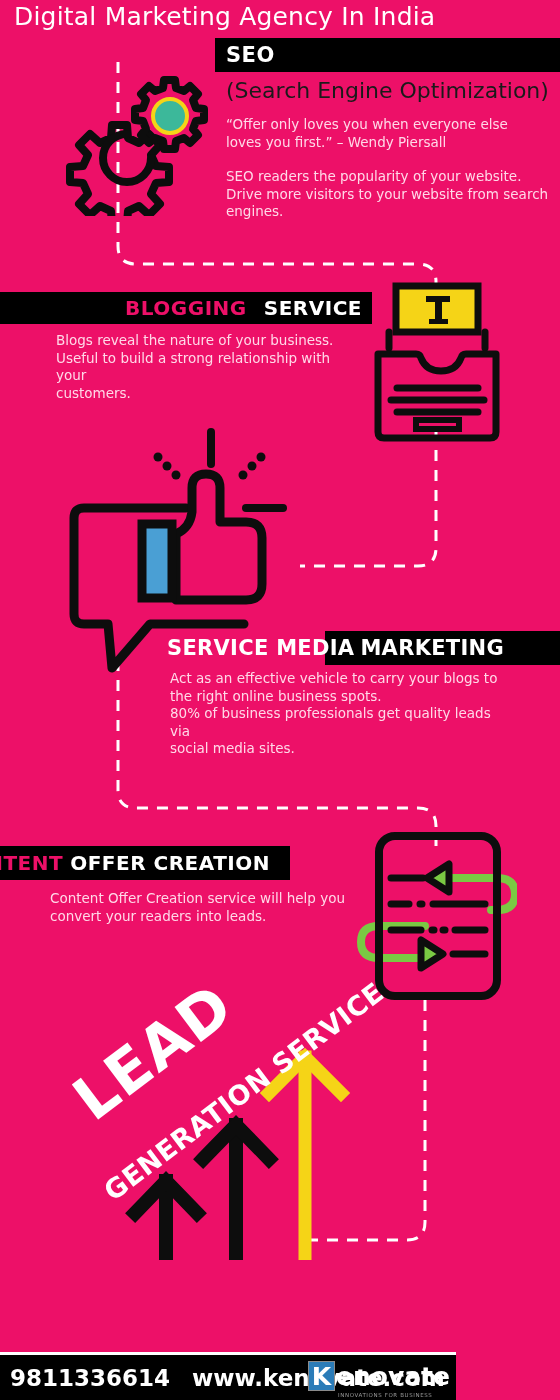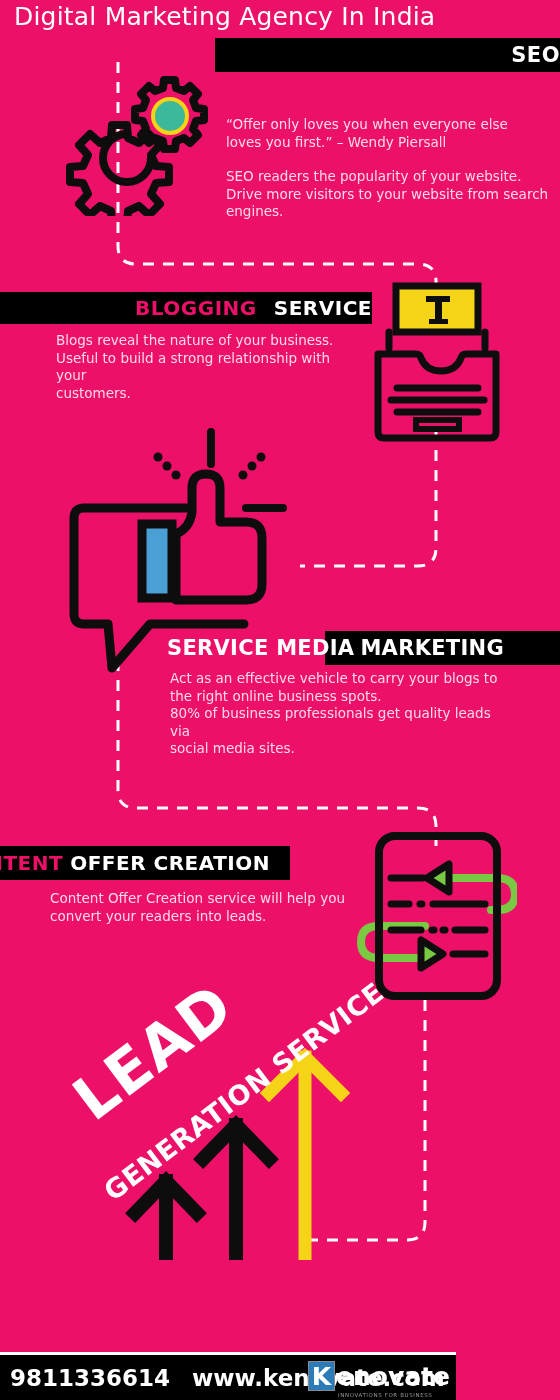--- a/index.html
+++ b/index.html
@@ -43,33 +43,33 @@
   .body-copy {
     position: absolute;
     color: #ffd9e8;
     font-size: 13.5px;
     line-height: 17.5px;
     font-family: "DejaVu Sans", sans-serif;
     white-space: pre-line;
   }
 
   
-  #seo-bar { left: 215px; top: 38px; width: 345px; height: 34px; padding-left: 11px; justify-content: flex-end; }
+  #seo-bar { left: 215px; top: 38px; width: 345px; height: 34px; padding-left: 11px; }
   #seo-bar .bar-title { color:#ffffff; font-size: 21px; }
   #seo-subtitle {
     position: absolute; left: 226px; top: 78px;
     font-size: 22px; color: #1a1a1a;
     font-family: "DejaVu Sans", sans-serif;
     white-space: nowrap;
   }
   #seo-quote { left: 226px; top: 116px; width: 330px; }
   #seo-desc  { left: 226px; top: 168px; width: 330px; }
 
   
-  #blog-bar { left: 0px; top: 292px; width: 372px; height: 32px; justify-content: flex-end; }
+  #blog-bar { left: 0px; top: 292px; width: 372px; height: 32px; justify-content: flex-end; padding-right: 10px; }
   #blog-bar .t1 { color:#ed1068; font-size: 20px; }
   #blog-bar .t2 { color:#ffffff; font-size: 20px; margin-left: 17px; }
   #blog-desc { left: 56px; top: 332px; width: 305px; }
 
   
   #sm-bar { left: 325px; top: 631px; width: 235px; height: 34px; }
   #sm-head {
     position: absolute; left: 167px; top: 636px;
     font-family: "DejaVu Sans", sans-serif; font-weight: 700;
     font-size: 21px; white-space: nowrap; letter-spacing: 0.3px;
@@ -147,20 +147,21 @@
       <path d="M118,660 L118,790 Q118,808 136,808 L418,808 Q436,808 436,826 L436,846"></path>
       <path d="M425,1000 L425,1222 Q425,1240 407,1240 L300,1240"></path>
     </g>
   </svg>
 
   <div id="page-title">Digital Marketing Agency In India</div>
 
   <div id="seo-bar" class="blackbar">
     <span class="bar-title">SEO</span>
   </div>
+  <div id="seo-subtitle">(Search Engine Optimization)</div>
   <div id="seo-quote" class="body-copy">“Offer only loves you when everyone else
 loves you first.” – Wendy Piersall</div>
   <div id="seo-desc" class="body-copy">SEO readers the popularity of your website.
 Drive more visitors to your website from search
 engines.</div>
 
   <svg class="icon-layer" style="left:62px; top:66px;" width="150" height="150" viewBox="0 0 150 150">
 
     <g stroke="#0d0d0d" stroke-width="8" fill="none" stroke-linejoin="round" stroke-linecap="round">
       <path d="M61,66

